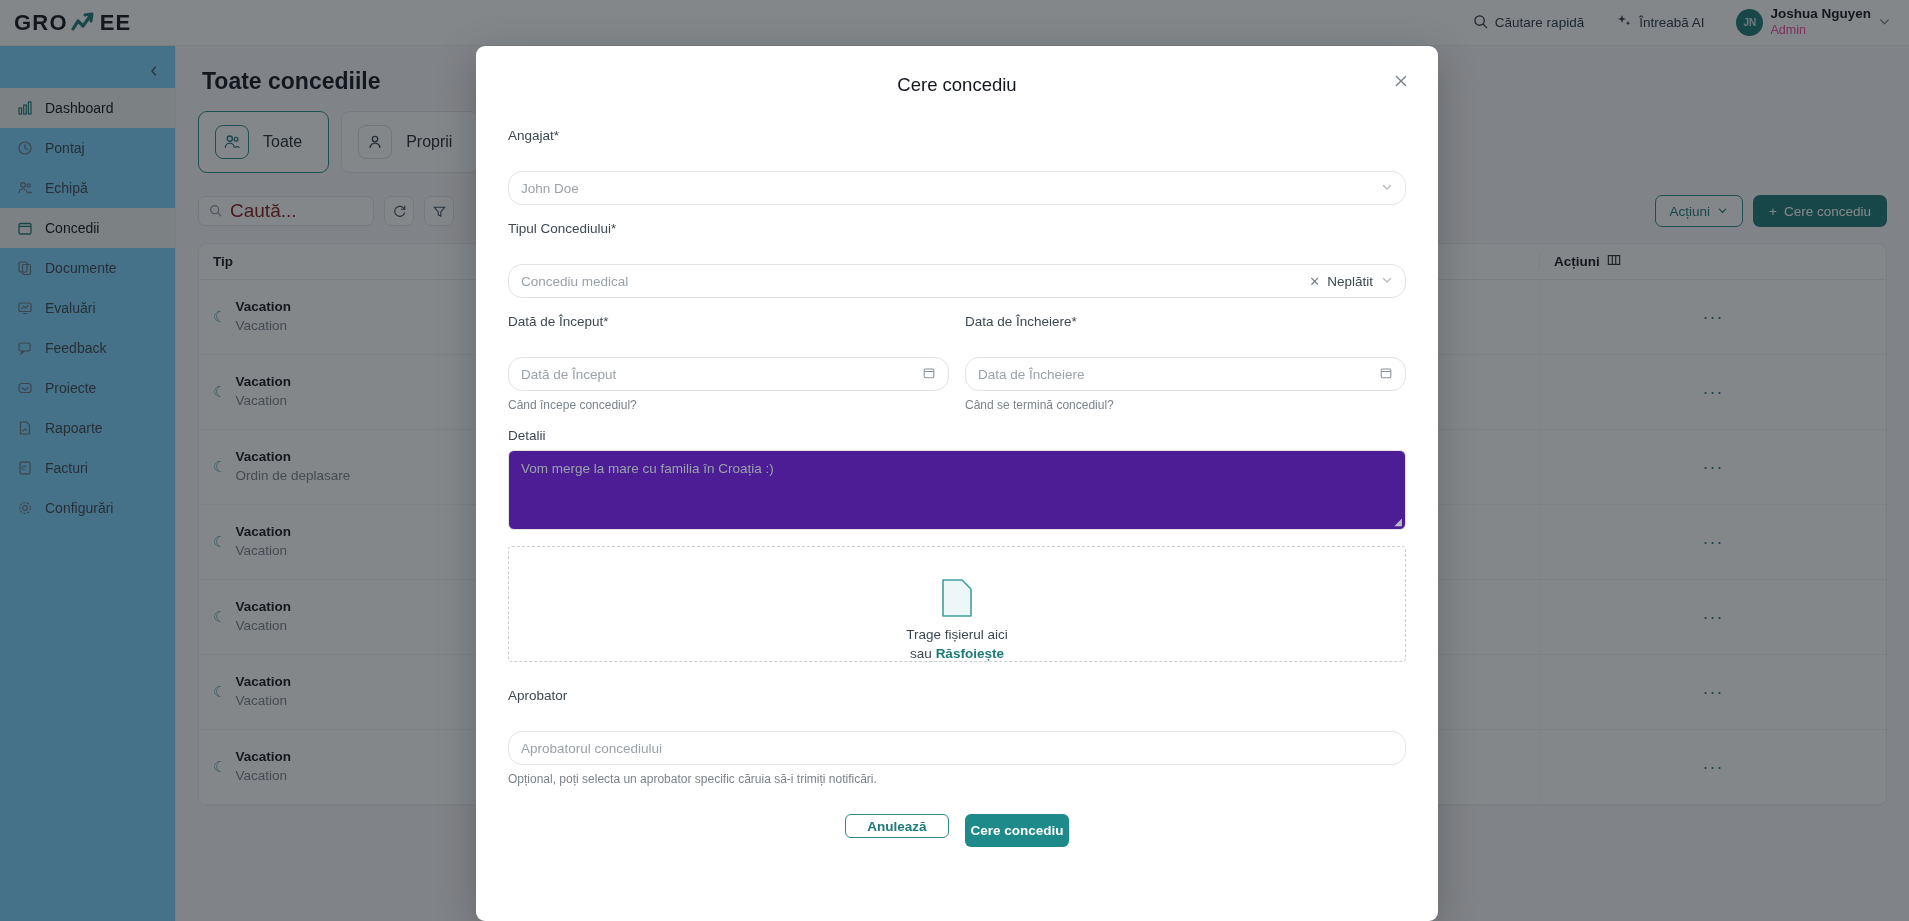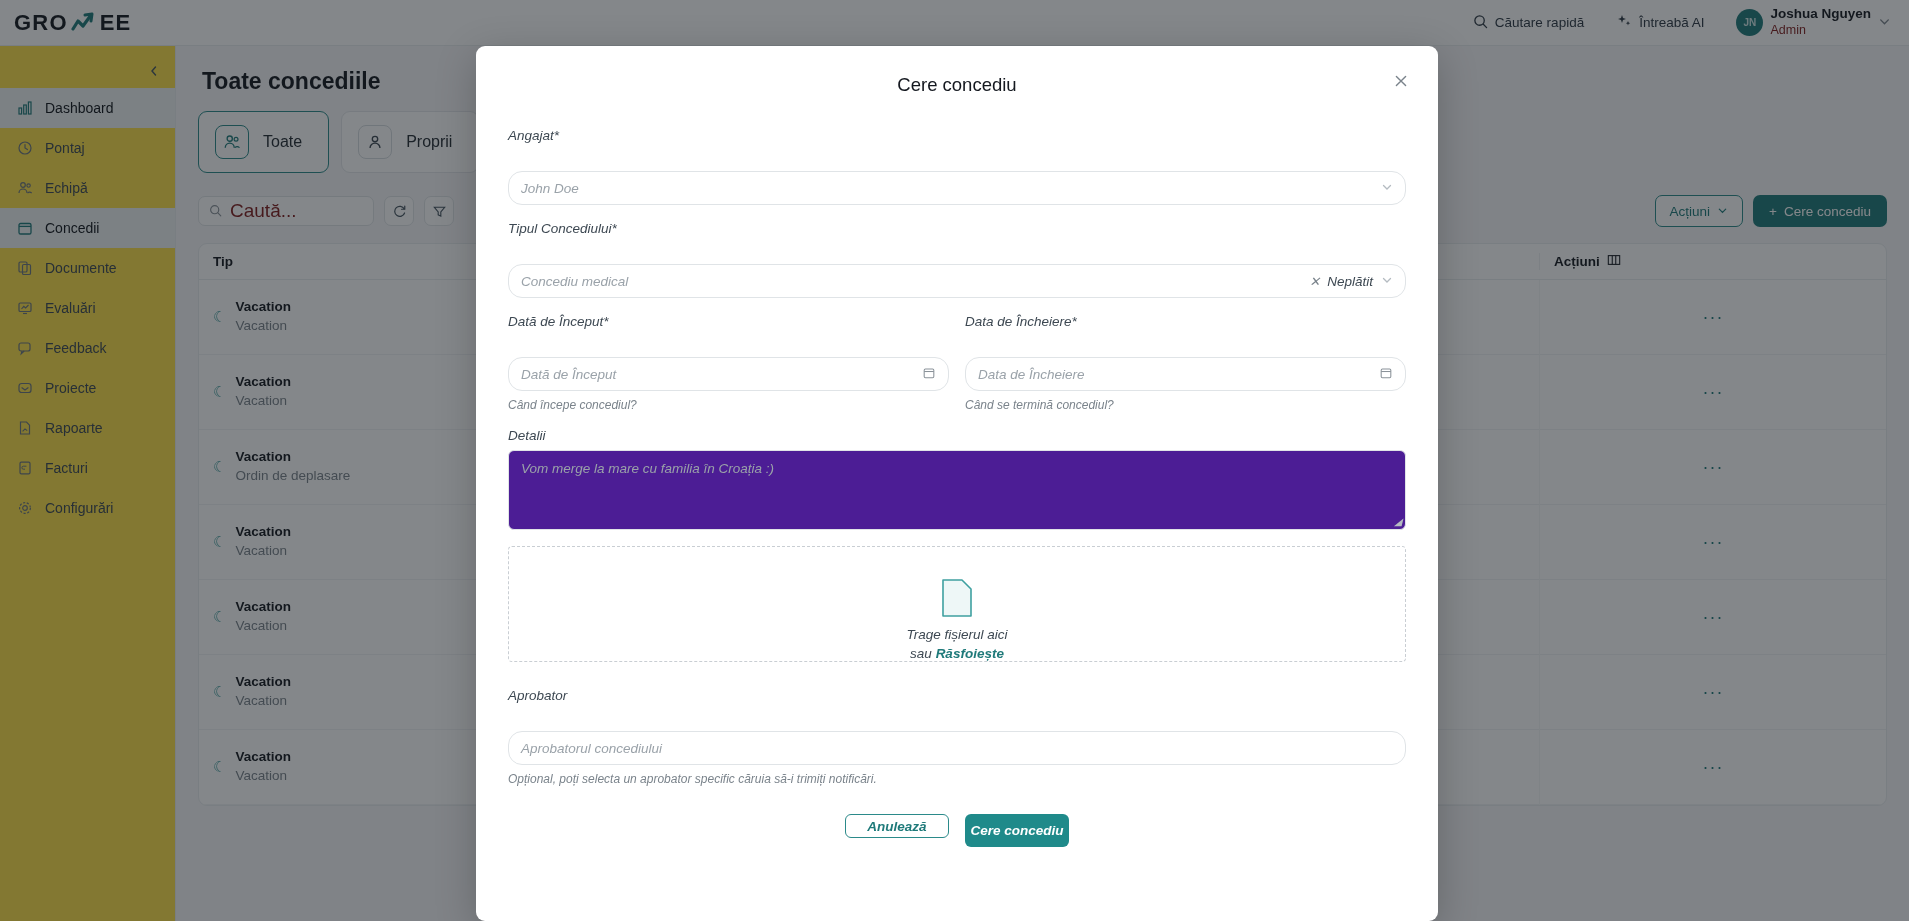--- a/index.html
+++ b/index.html
@@ -28,25 +28,25 @@
     padding-right: 18px; font-size: 13.5px; color: #2d3843;
   }
   .tb-item { display: flex; align-items: center; gap: 7px; cursor: pointer; }
   .avatar {
     width: 27px; height: 27px; border-radius: 50%; background: #1f7a7a;
     color: #cfe6e6; font-size: 10px; font-weight: bold;
     display: flex; align-items: center; justify-content: center;
   }
   .user-block { display: flex; flex-direction: column; line-height: 1.25; }
   .user-name { font-size: 13.5px; font-weight: bold; color: #14181f; }
-  .user-role { font-size: 12.5px; color: #7f1d1d; }
+  .user-role { font-size: 12.5px; color: #ec4899; }
 
   .sidebar {
     position: absolute; top: 46px; left: 0; width: 176px; height: 875px;
-    background: #fde047; border-right: 1px solid #e9ecef;
+    background: #7dd3fc; border-right: 1px solid #e9ecef;
     padding-top: 42px;
   }
   .collapse-btn {
     position: absolute; top: 14px; right: 10px;
     width: 22px; height: 22px; display: flex; align-items: center; justify-content: center;
     color: #45545f; font-size: 14px; cursor: pointer;
   }
   .nav-item {
     display: flex; align-items: center; gap: 12px;
     height: 40px; padding-left: 16px; font-size: 14px; color: #3d4852; cursor: pointer;
@@ -132,21 +132,21 @@
   }
   .modal-title {
     text-align: center; font-size: 18.5px; color: #14181f;
     padding-top: 28px; padding-bottom: 6px;
   }
   .modal-close {
     position: absolute; top: 22px; right: 24px; width: 26px; height: 26px;
     display: flex; align-items: center; justify-content: center;
     color: #7a838b; font-size: 19px; cursor: pointer;
   }
-  .form { padding-top: 26px; font-style: italic; }
+  .form { padding-top: 26px; }
   .flabel { font-size: 13.5px; color: #3d4852; margin-bottom: 7px; }
   .finput {
     height: 34px; border: 1px solid #e0e4e7; border-radius: 14px;
     display: flex; align-items: center; padding: 0 12px;
     font-size: 13.5px; color: #9aa2a9; background: #ffffff; margin-top: 28px;
   }
   .finput .chev { margin-left: auto; color: #b4bbc1; font-size: 11px; }
   .tag-wrap { margin-left: auto; display: flex; align-items: center; gap: 8px; }
   .tag {
     display: flex; align-items: center; gap: 7px;

